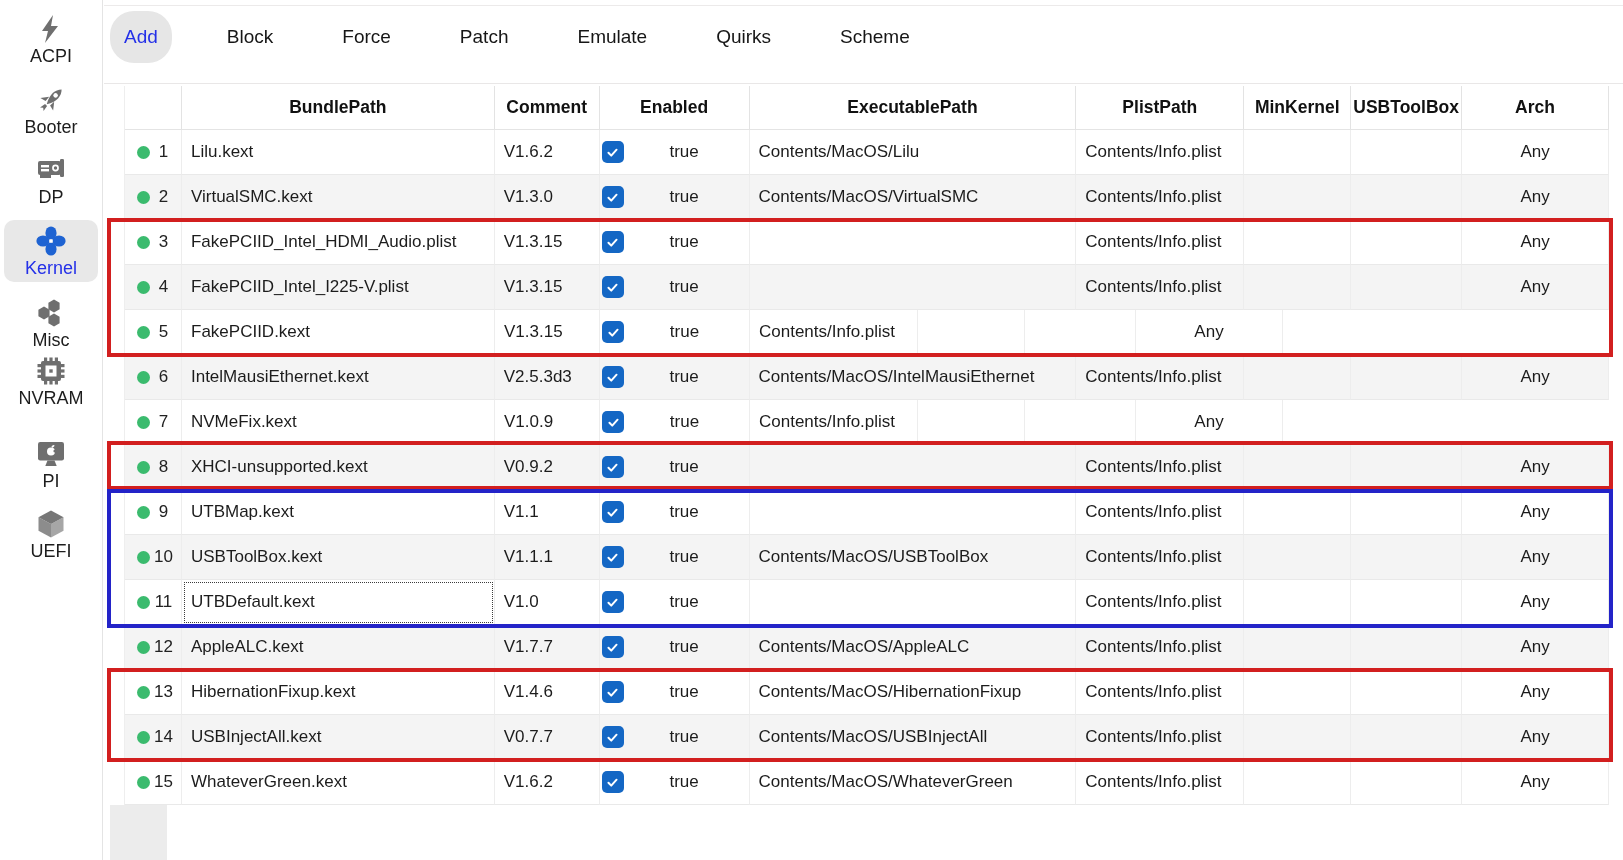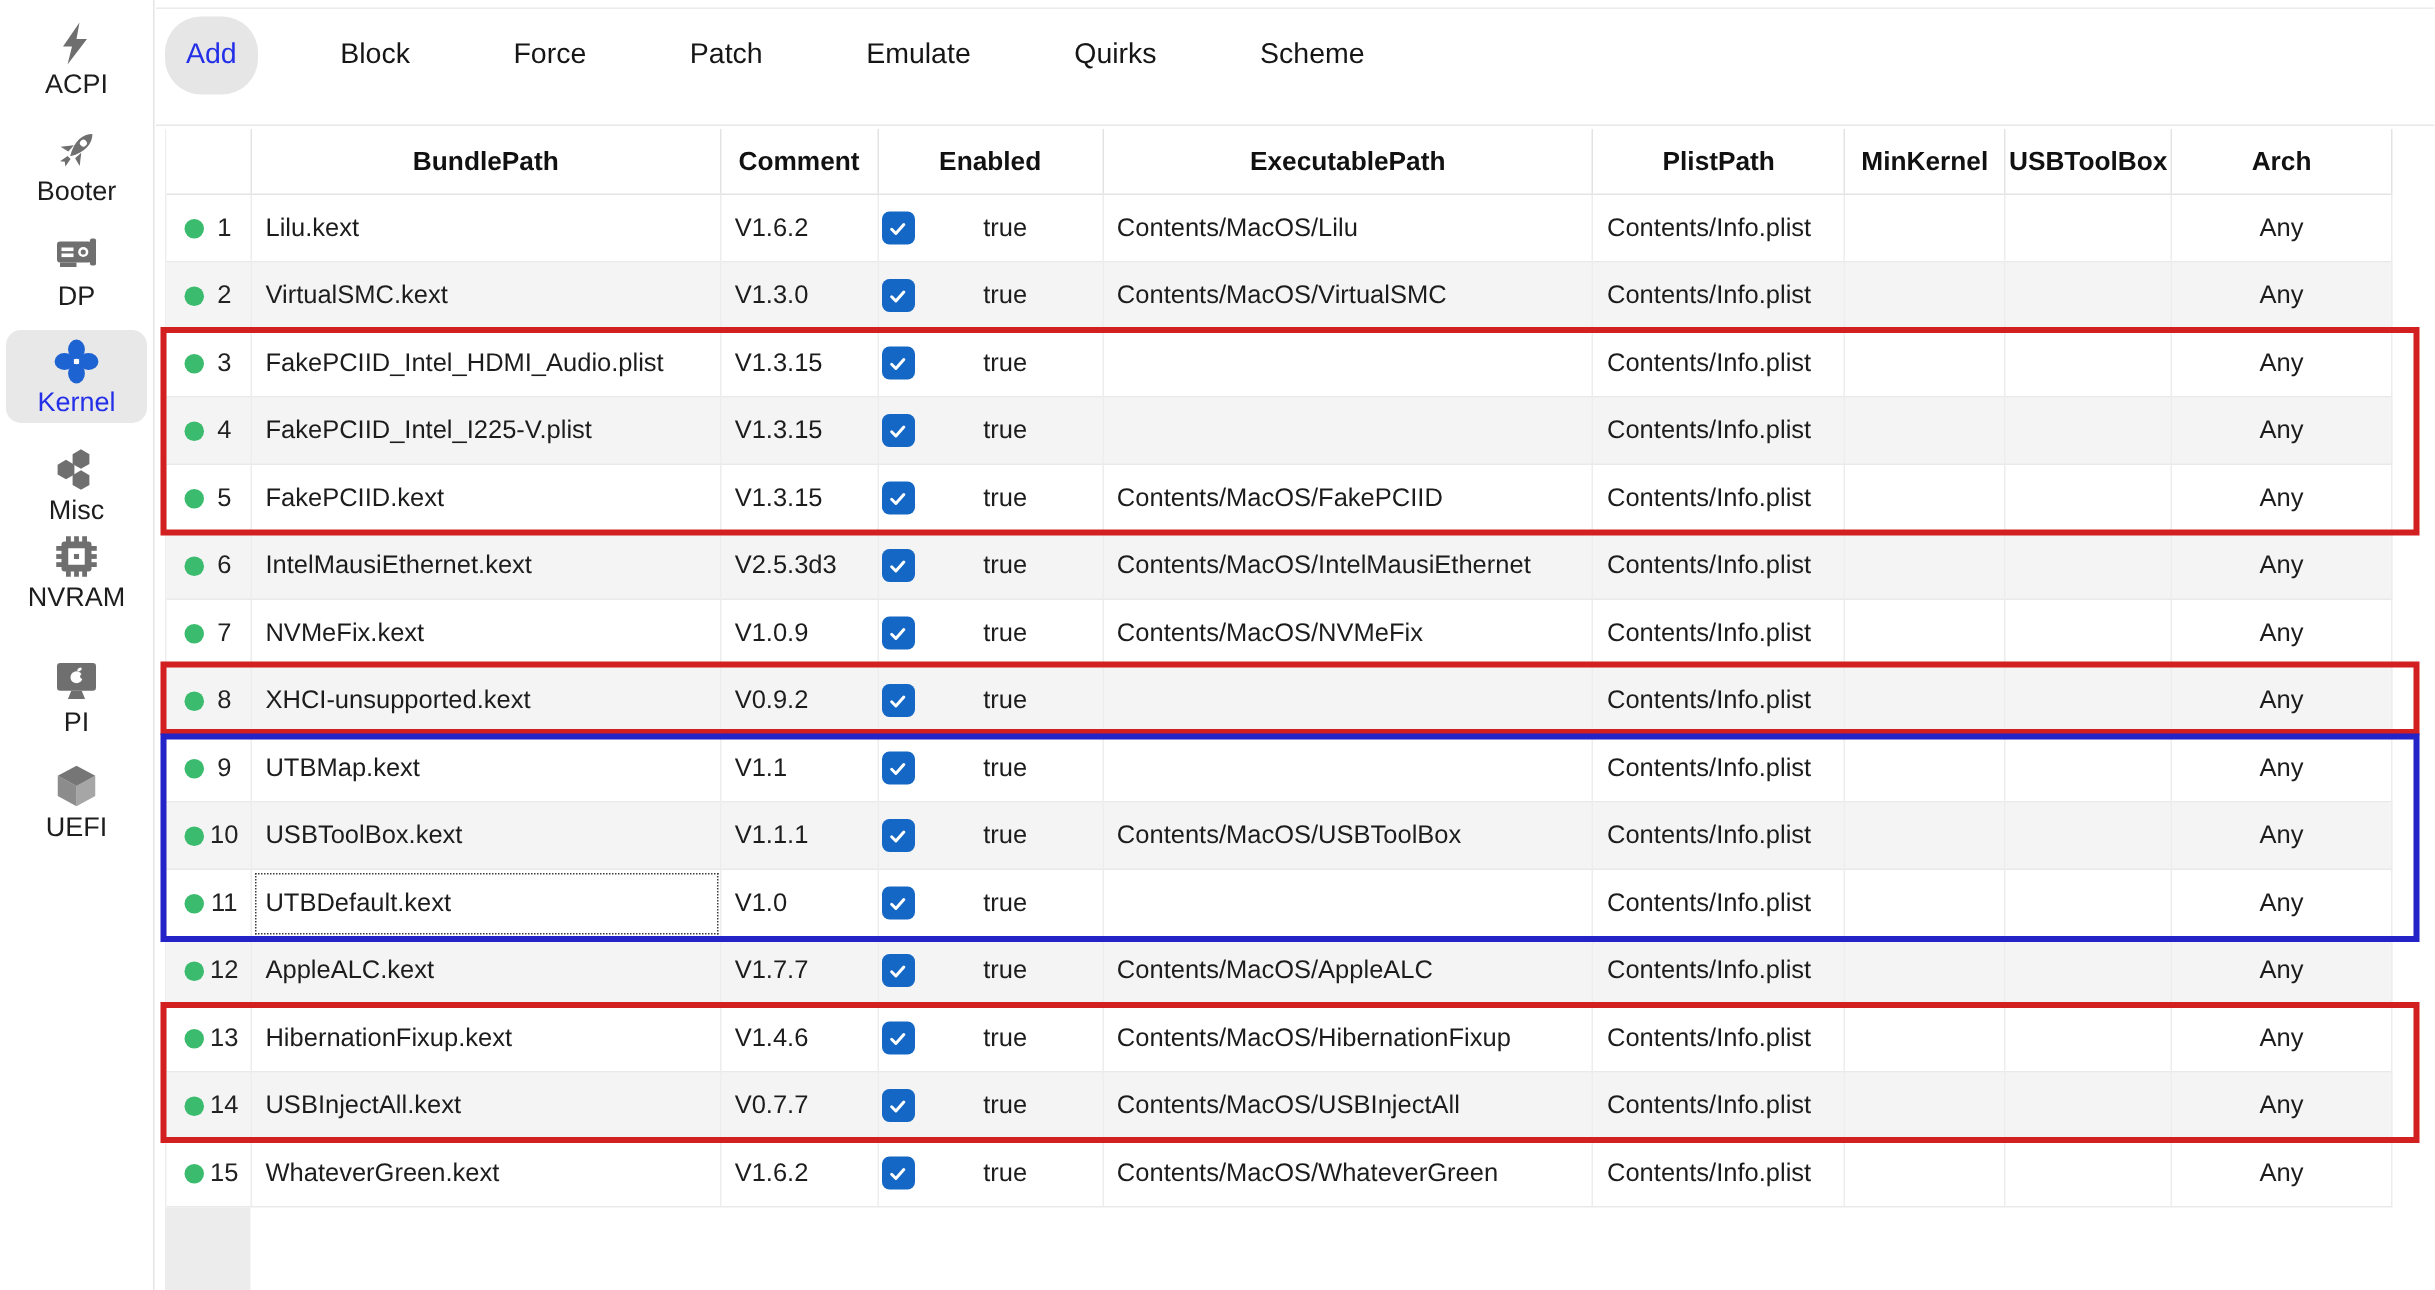--- a/index.html
+++ b/index.html
@@ -19,21 +19,21 @@
   .side-item .side-label { font-size:18px; color:#1d1d1d; line-height:20px; }
   .side-item.selected .side-label { color:#2430e8; }
   .side-icon { width:32px; height:32px; display:block; }
   
   .content-top-line { position:absolute; left:104px; top:5px; width:1519px; height:1px; background:#eceaea; }
   .tabbar { position:absolute; left:110px; top:8px; height:58px; display:flex; align-items:center; gap:41px; }
   .tab { font-size:19px; color:#161616; padding:15px 14px; border-radius:8px; cursor:pointer; white-space:nowrap; }
   .tab.selected { background:#e6e6e6; color:#2430e8;border-radius:24px; }
   .tabs-divider { position:absolute; left:104px; top:83px; width:1519px; height:1px; background:#e9e7e7; }
   
-  .table { position:absolute; left:110px; top:86px; width:1485px; background:#fff;
+  .table { position:absolute; left:124px; top:86px; width:1485px; background:#fff;
            border-left:1px solid #eeeeee; }
   .thead { display:flex; height:44px; border-bottom:1px solid #e4e4e4; background:#fff; }
   .th { display:flex; align-items:center; justify-content:center; height:100%;
         border-right:1px solid #e3e3e3; font-weight:700; font-size:17.5px; color:#111; }
   .trow { display:flex; height:45px; }
   .trow.alt { background:#f4f4f4; }
   .cell { display:flex; align-items:center; height:100%;
           border-right:1px solid #ededed; border-bottom:1px solid #e9e9e9;
           font-size:17px; color:#1c1c1c; padding:0 9px; white-space:nowrap; overflow:hidden; }
   .cell.center { justify-content:center; }
@@ -283,21 +283,20 @@
         <div class="cell" style="width: 313px;">FakePCIID.kext</div>
         <div class="cell" style="width: 105px;">V1.3.15</div>
         <div class="cell" style="width: 150px; padding: 0px 4px 0px 0px;">
           <span class="checkbox" style="background: rgb(20, 103, 196);">
             <svg viewBox="0 0 24 24" width="15" height="15">
               <path d="M5.5 12.5 l4.5 4.5 L18.5 7.5" stroke="#fff" stroke-width="3.2" fill="none" stroke-linecap="round" stroke-linejoin="round"></path>
             </svg>
           </span>
           <span class="true-label">true</span>
         </div>
-        <div class="cell" style="width: 327px;">Contents/MacOS/FakePCIID</div>
         <div class="cell" style="width: 168px;">Contents/Info.plist</div>
         <div class="cell" style="width: 107px;"></div>
         <div class="cell" style="width: 111px;"></div>
         <div class="cell center" style="width: 147px;">Any</div>
       </div>
       <div class="trow alt">
         <div class="cell numcell" style="width: 57px;">
           <span class="dot" style="background: rgb(59, 187, 110);"></span>
           <span class="rownum">6</span>
         </div>
@@ -325,21 +324,20 @@
         <div class="cell" style="width: 313px;">NVMeFix.kext</div>
         <div class="cell" style="width: 105px;">V1.0.9</div>
         <div class="cell" style="width: 150px; padding: 0px 4px 0px 0px;">
           <span class="checkbox" style="background: rgb(20, 103, 196);">
             <svg viewBox="0 0 24 24" width="15" height="15">
               <path d="M5.5 12.5 l4.5 4.5 L18.5 7.5" stroke="#fff" stroke-width="3.2" fill="none" stroke-linecap="round" stroke-linejoin="round"></path>
             </svg>
           </span>
           <span class="true-label">true</span>
         </div>
-        <div class="cell" style="width: 327px;">Contents/MacOS/NVMeFix</div>
         <div class="cell" style="width: 168px;">Contents/Info.plist</div>
         <div class="cell" style="width: 107px;"></div>
         <div class="cell" style="width: 111px;"></div>
         <div class="cell center" style="width: 147px;">Any</div>
       </div>
       <div class="trow alt">
         <div class="cell numcell" style="width: 57px;">
           <span class="dot" style="background: rgb(59, 187, 110);"></span>
           <span class="rownum">8</span>
         </div>

